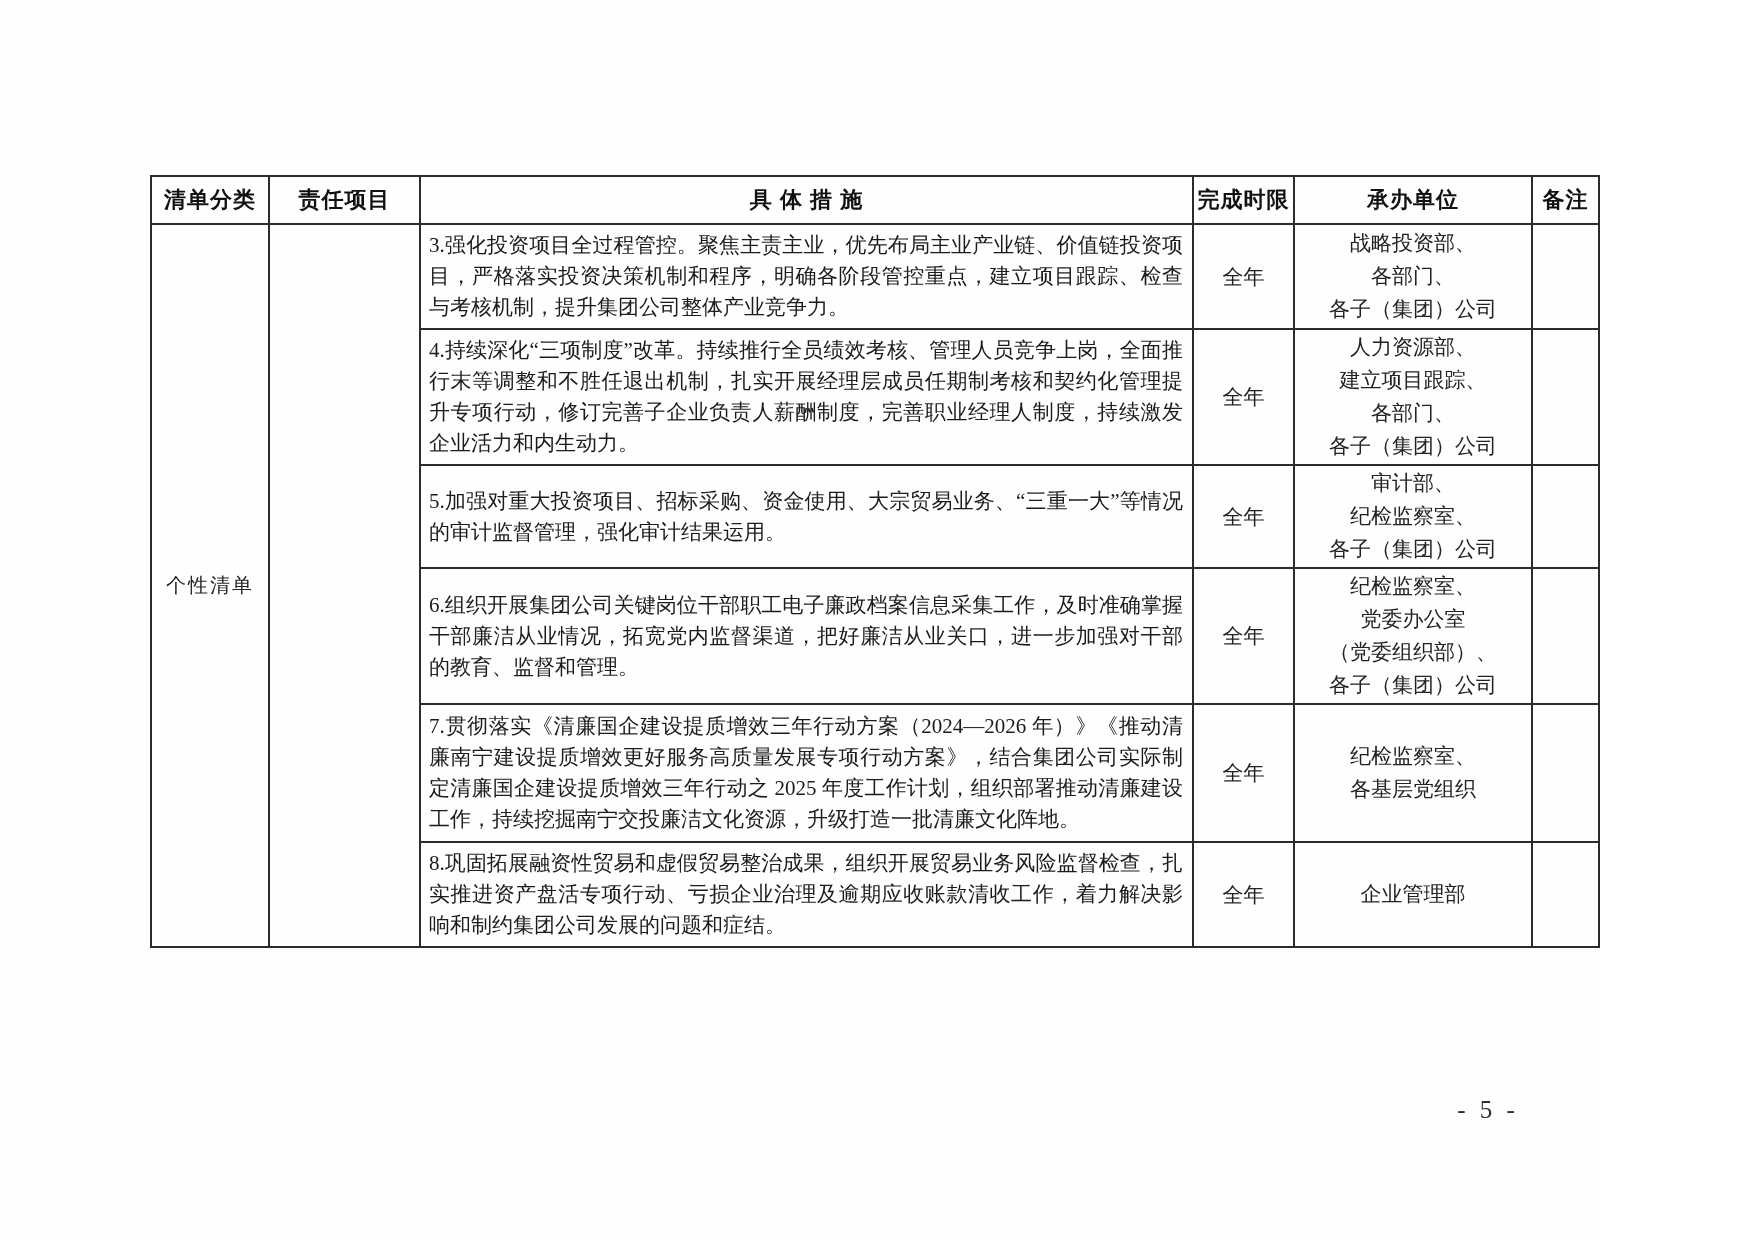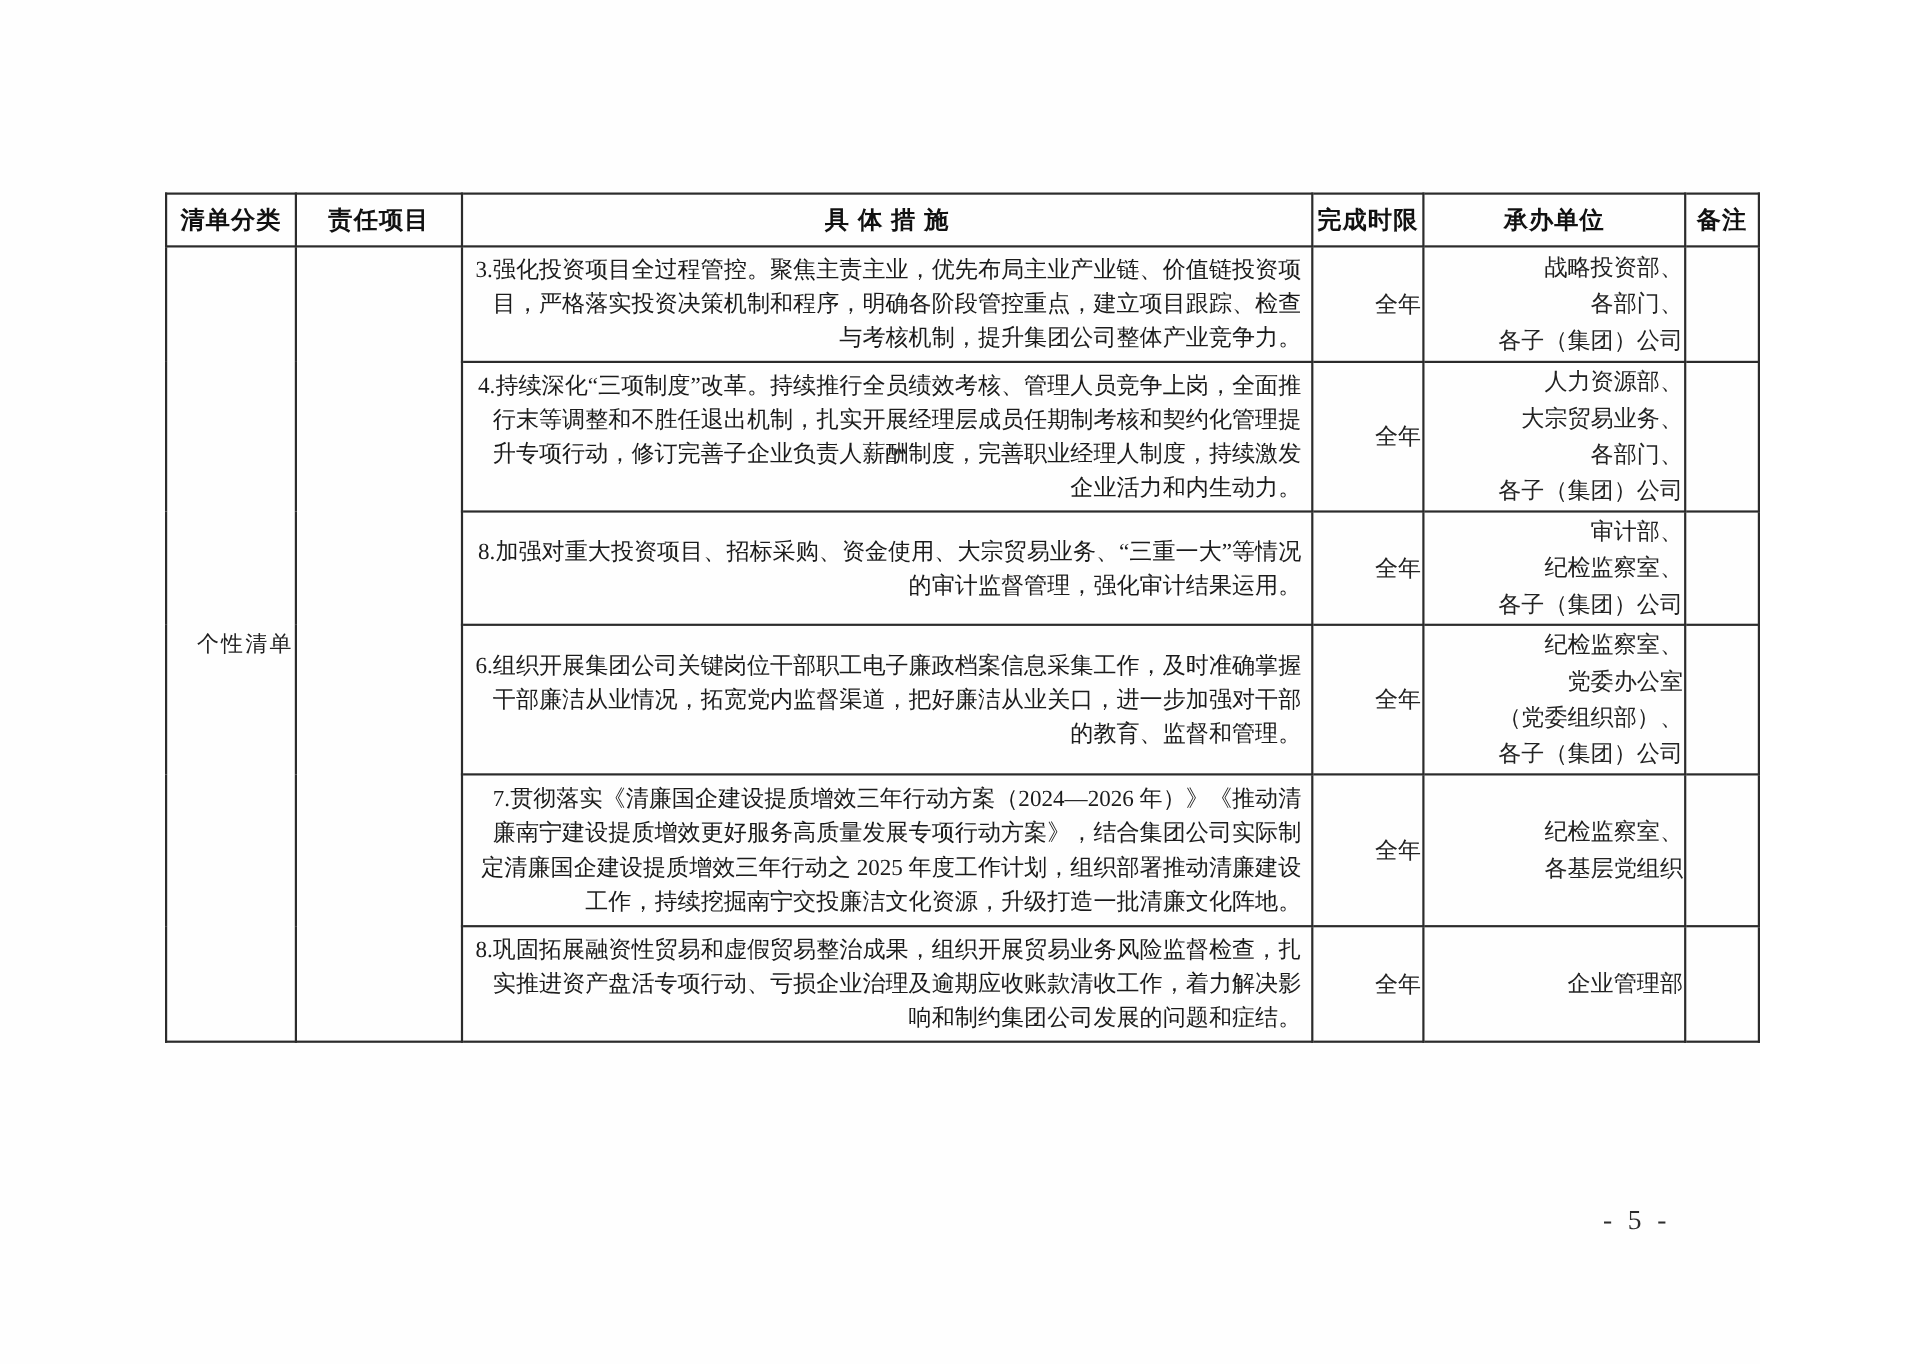--- a/index.html
+++ b/index.html
@@ -29,21 +29,20 @@
   table.doc-table col.c3 { width: 773px; }
   table.doc-table col.c4 { width: 101px; }
   table.doc-table col.c5 { width: 238px; }
   table.doc-table col.c6 { width: 67px; }
 
   table.doc-table th,
   table.doc-table td {
     border: 2px solid #2b2b2b;
     vertical-align: middle;
     overflow: hidden;
-    text-align: right;
   }
   tr.header-row { height: 48px; }
   tr.row-h1 { height: 102px; }
   tr.row-h2 { height: 122px; }
   tr.row-h3 { height: 101px; }
   tr.row-h4 { height: 135px; border-radius: 31px; }
   tr.row-h5 { height: 138px; }
   tr.row-h6 { height: 103px; }
 
   table.doc-table th {
@@ -126,27 +125,27 @@
         <td class="cell-deadline">全年</td>
         <td class="cell-unit">战略投资部、
 各部门、
 各子（集团）公司</td>
         <td class="cell-remark"></td>
       </tr>
       <tr class="row-h2">
         <td class="cell-measure">4.持续深化“三项制度”改革。持续推行全员绩效考核、管理人员竞争上岗，全面推行末等调整和不胜任退出机制，扎实开展经理层成员任期制考核和契约化管理提升专项行动，修订完善子企业负责人薪酬制度，完善职业经理人制度，持续激发企业活力和内生动力。</td>
         <td class="cell-deadline">全年</td>
         <td class="cell-unit">人力资源部、
-大宗贸易业务、
+建立项目跟踪、
 各部门、
 各子（集团）公司</td>
         <td class="cell-remark"></td>
       </tr>
       <tr class="row-h3">
-        <td class="cell-measure">8.加强对重大投资项目、招标采购、资金使用、大宗贸易业务、“三重一大”等情况的审计监督管理，强化审计结果运用。</td>
+        <td class="cell-measure">5.加强对重大投资项目、招标采购、资金使用、大宗贸易业务、“三重一大”等情况的审计监督管理，强化审计结果运用。</td>
         <td class="cell-deadline">全年</td>
         <td class="cell-unit">审计部、
 纪检监察室、
 各子（集团）公司</td>
         <td class="cell-remark"></td>
       </tr>
       <tr class="row-h4">
         <td class="cell-measure">6.组织开展集团公司关键岗位干部职工电子廉政档案信息采集工作，及时准确掌握干部廉洁从业情况，拓宽党内监督渠道，把好廉洁从业关口，进一步加强对干部的教育、监督和管理。</td>
         <td class="cell-deadline">全年</td>
         <td class="cell-unit">纪检监察室、

